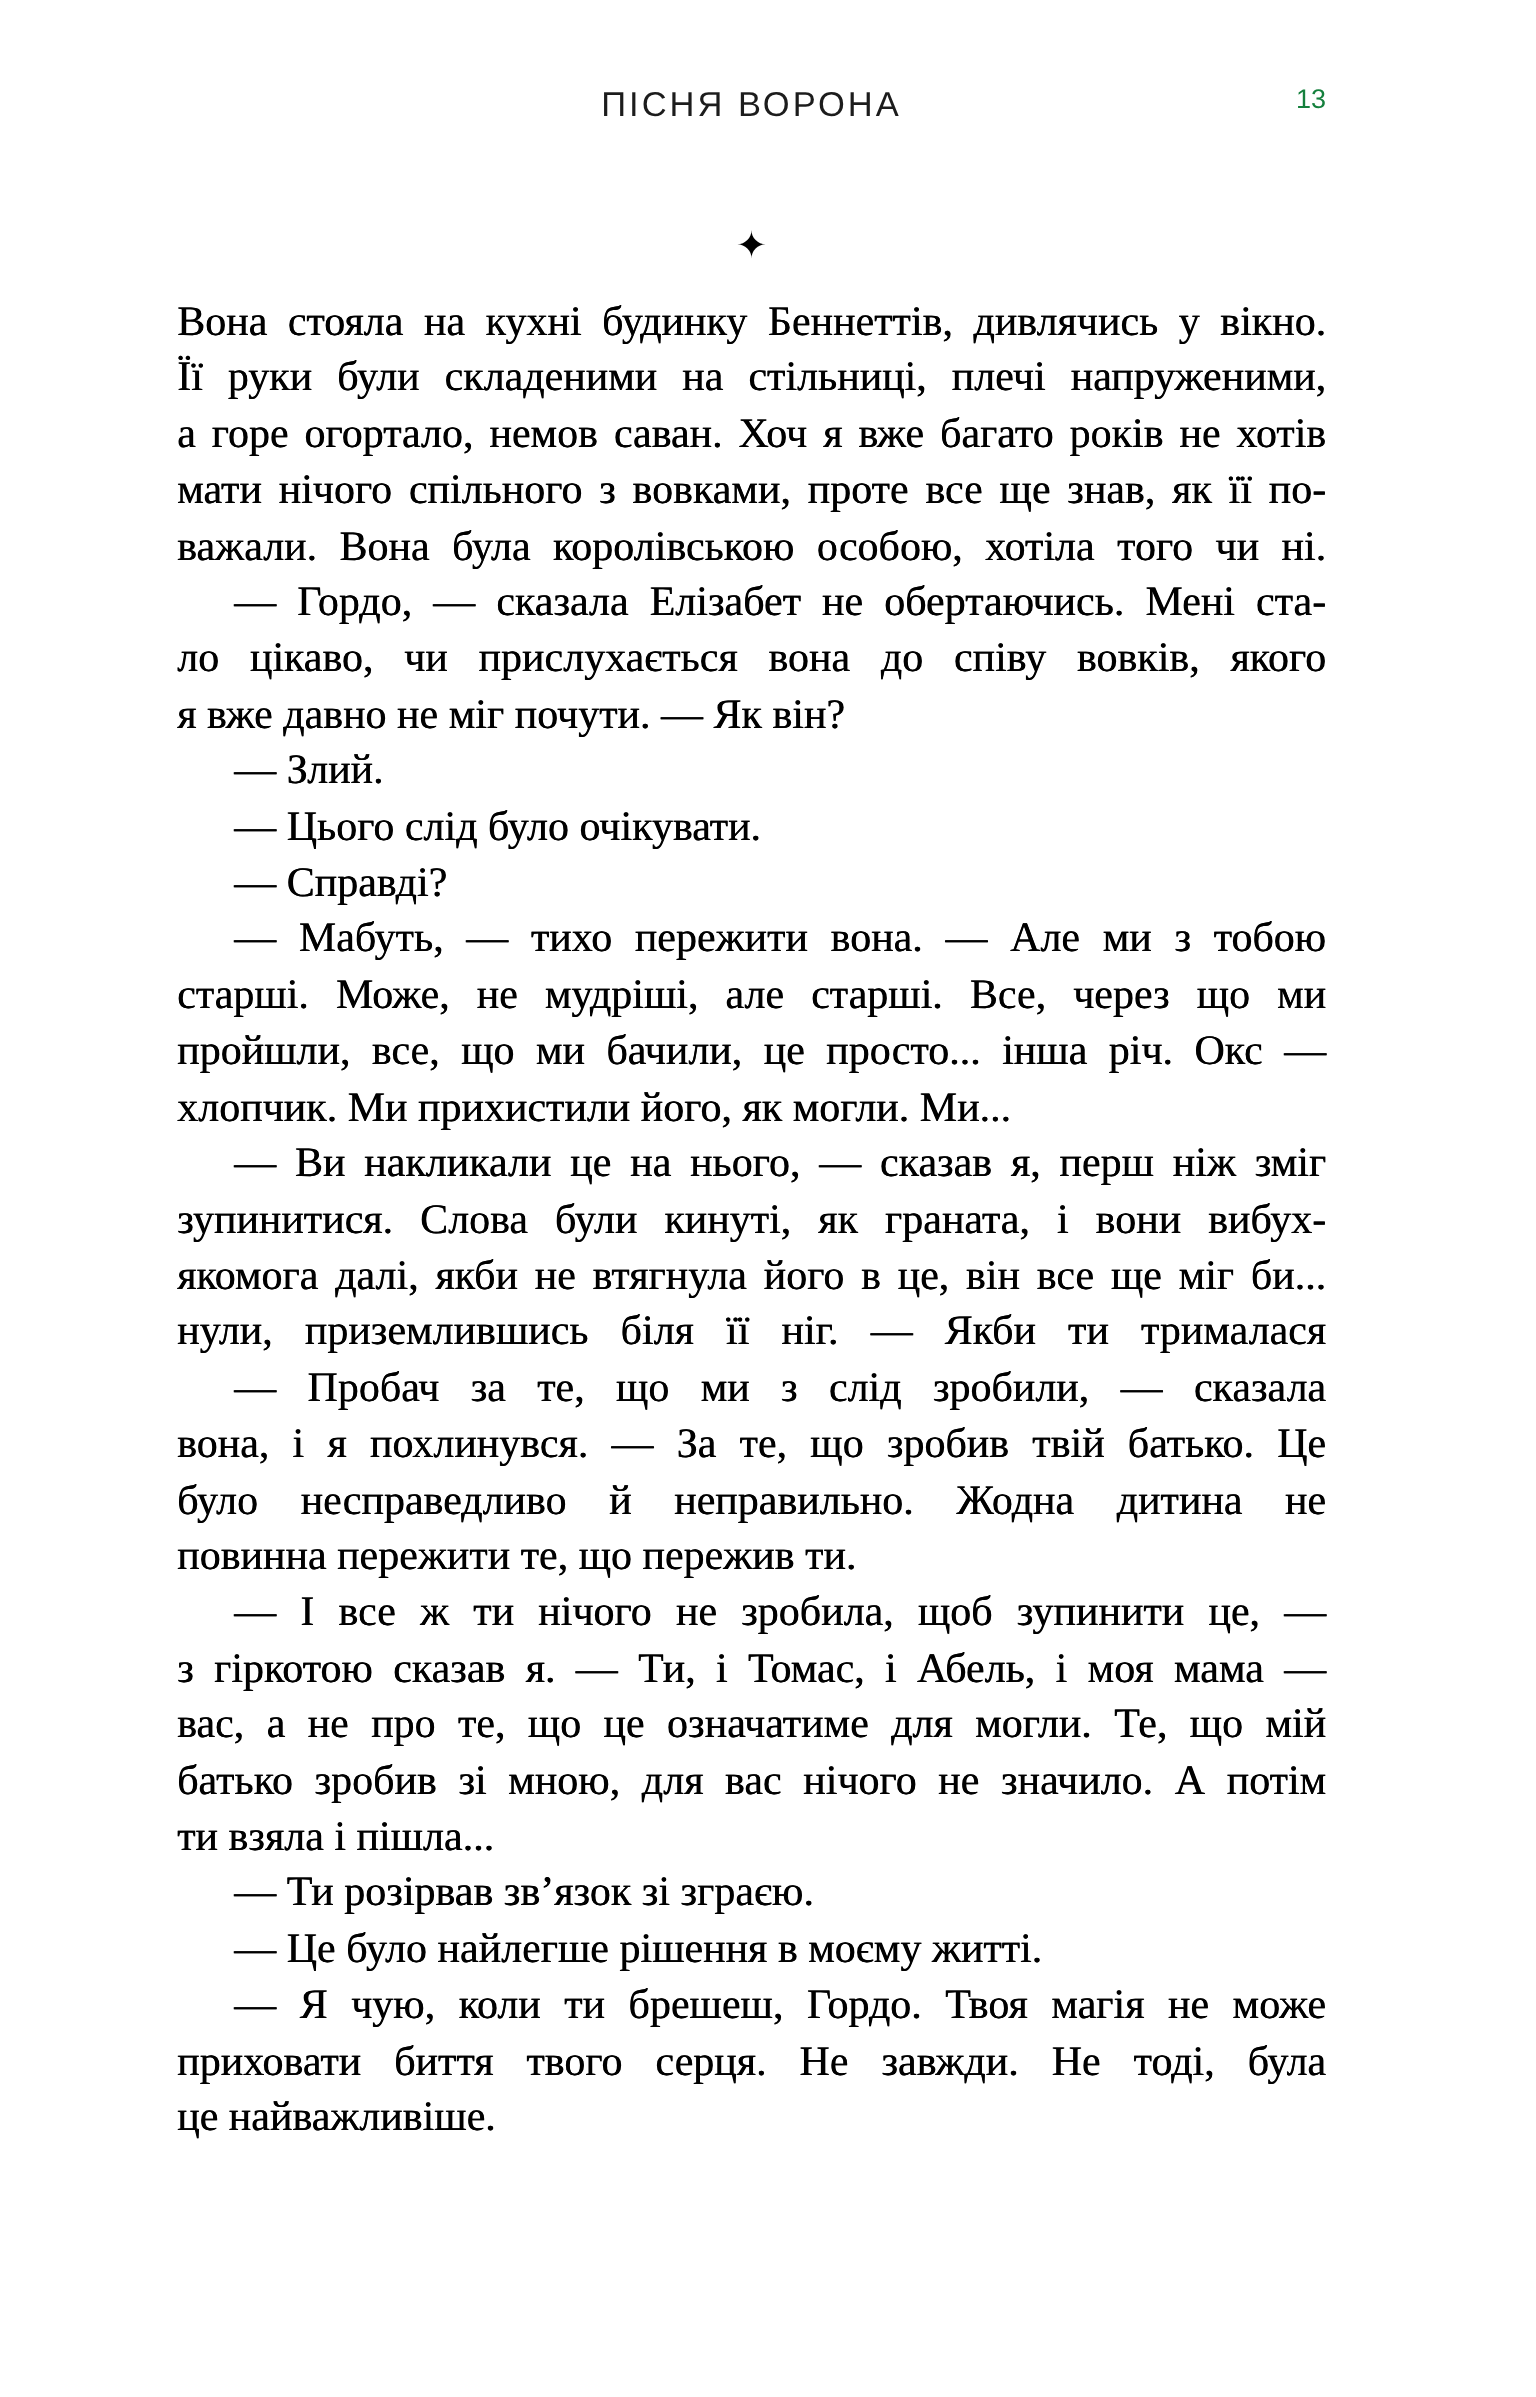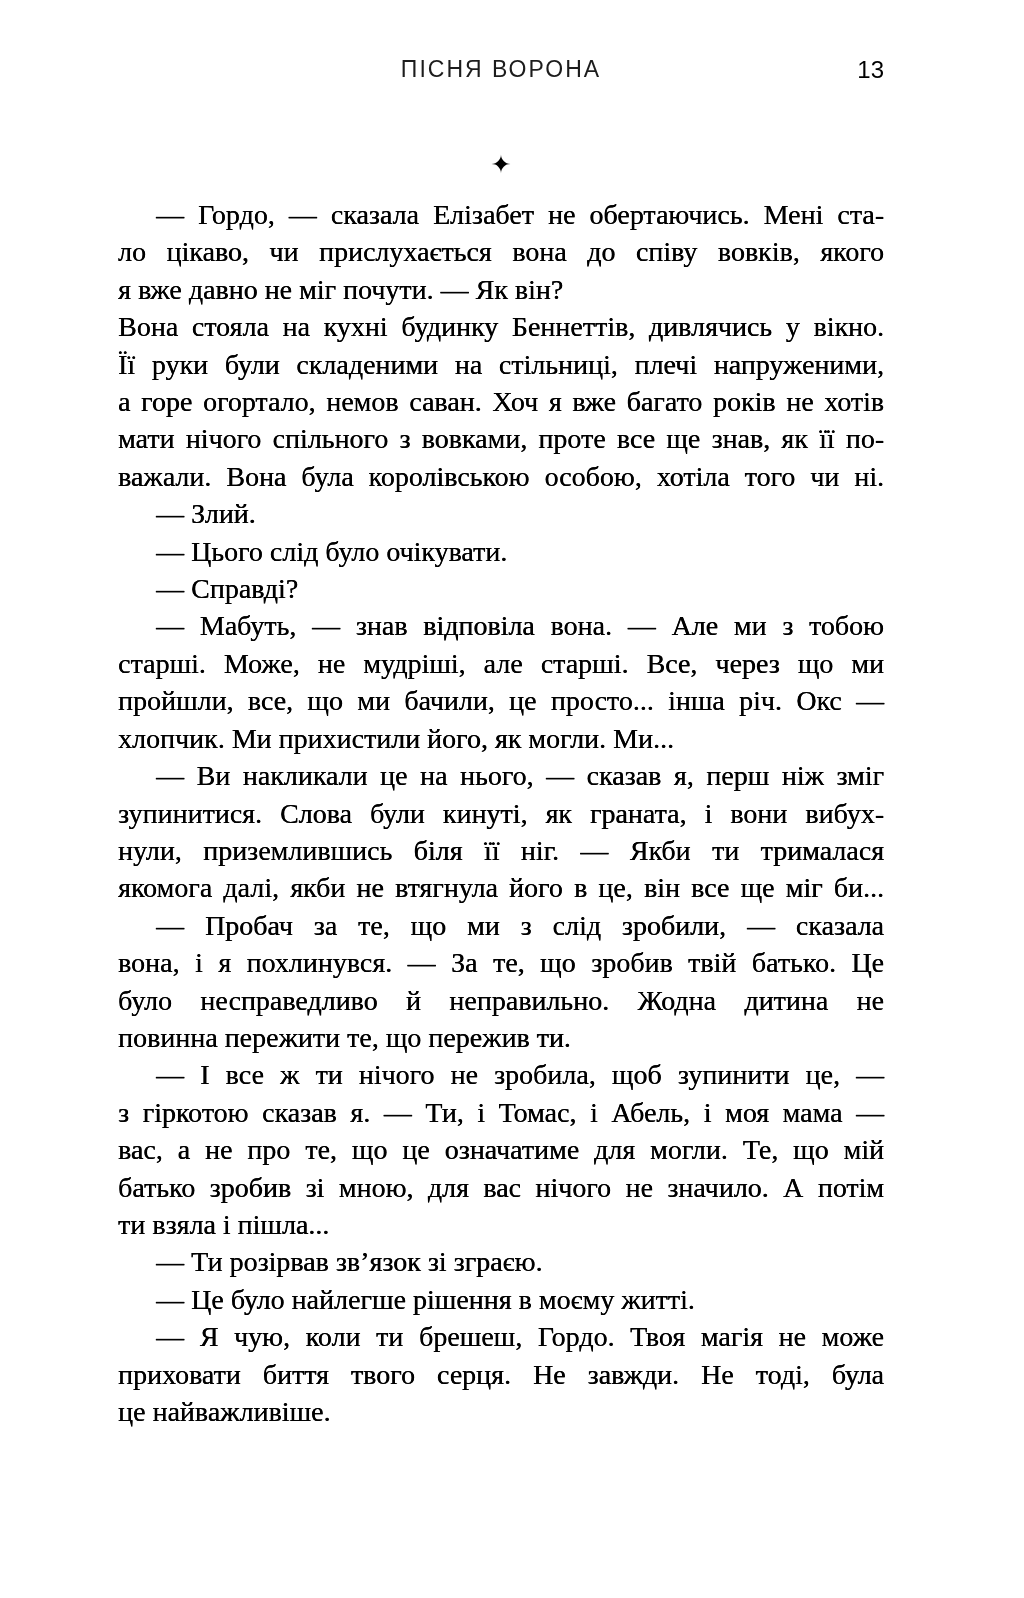--- a/index.html
+++ b/index.html
@@ -22,22 +22,22 @@
     font-size: 23px;
     letter-spacing: 2px;
     color: #1c1c1c;
     white-space: nowrap;
   }
   .page-number {
     position: absolute;
     top: 56px;
     right: 140px;
     font-family: "Liberation Sans", "DejaVu Sans", sans-serif;
-    font-size: 24px;
-    color: #000000;
+    font-size: 18px;
+    color: #15803d;
   }
   .section-break {
     position: absolute;
     top: 152px;
     left: 118px;
     width: 766px;
     text-align: center;
     font-size: 25px;
     line-height: 25px;
     color: #000000;
@@ -68,51 +68,51 @@
 <body>
 
 <div class="page">
   <div class="running-head">
     <span>ПІСНЯ ВОРОНА</span>
   </div>
   <div class="page-number">13</div>
   <div class="section-break">✦</div>
   <div class="body-text">
       <div class="paragraph">
-        <div class="line indent">— Гордо, — сказала Елізабет не обертаючись. Мені ста-</div>
-        <div class="line">ло цікаво, чи прислухається вона до співу вовків, якого</div>
-        <div class="line last">я вже давно не міг почути. — Як він?</div>
-      </div>
-      <div class="paragraph">
         <div class="line">Вона стояла на кухні будинку Беннеттів, дивлячись у вікно.</div>
         <div class="line">Її руки були складеними на стільниці, плечі напруженими,</div>
         <div class="line">а горе огортало, немов саван. Хоч я вже багато років не хотів</div>
         <div class="line">мати нічого спільного з вовками, проте все ще знав, як її по-</div>
         <div class="line">важали. Вона була королівською особою, хотіла того чи ні.</div>
+      </div>
+      <div class="paragraph">
+        <div class="line indent">— Гордо, — сказала Елізабет не обертаючись. Мені ста-</div>
+        <div class="line">ло цікаво, чи прислухається вона до співу вовків, якого</div>
+        <div class="line last">я вже давно не міг почути. — Як він?</div>
       </div>
       <div class="paragraph">
         <div class="line last indent">— Злий.</div>
       </div>
       <div class="paragraph">
         <div class="line last indent">— Цього слід було очікувати.</div>
       </div>
       <div class="paragraph">
         <div class="line last indent">— Справді?</div>
       </div>
       <div class="paragraph">
-        <div class="line indent">— Мабуть, — знав відповіла вона. — Але ми з тобою</div>
+        <div class="line indent">— Мабуть, — тихо пережити вона. — Але ми з тобою</div>
         <div class="line">старші. Може, не мудріші, але старші. Все, через що ми</div>
         <div class="line">пройшли, все, що ми бачили, це просто... інша річ. Окс —</div>
         <div class="line last">хлопчик. Ми прихистили його, як могли. Ми...</div>
       </div>
       <div class="paragraph">
         <div class="line indent">— Ви накликали це на нього, — сказав я, перш ніж зміг</div>
         <div class="line">зупинитися. Слова були кинуті, як граната, і вони вибух-</div>
+        <div class="line">якомога далі, якби не втягнула його в це, він все ще міг би...</div>
         <div class="line">нули, приземлившись біля її ніг. — Якби ти трималася</div>
-        <div class="line">якомога далі, якби не втягнула його в це, він все ще міг би...</div>
       </div>
       <div class="paragraph">
         <div class="line indent">— Пробач за те, що ми з слід зробили, — сказала</div>
         <div class="line">вона, і я похлинувся. — За те, що зробив твій батько. Це</div>
         <div class="line">було несправедливо й неправильно. Жодна дитина не</div>
         <div class="line last">повинна пережити те, що пережив ти.</div>
       </div>
       <div class="paragraph">
         <div class="line indent">— І все ж ти нічого не зробила, щоб зупинити це, —</div>
         <div class="line">з гіркотою сказав я. — Ти, і Томас, і Абель, і моя мама —</div>

